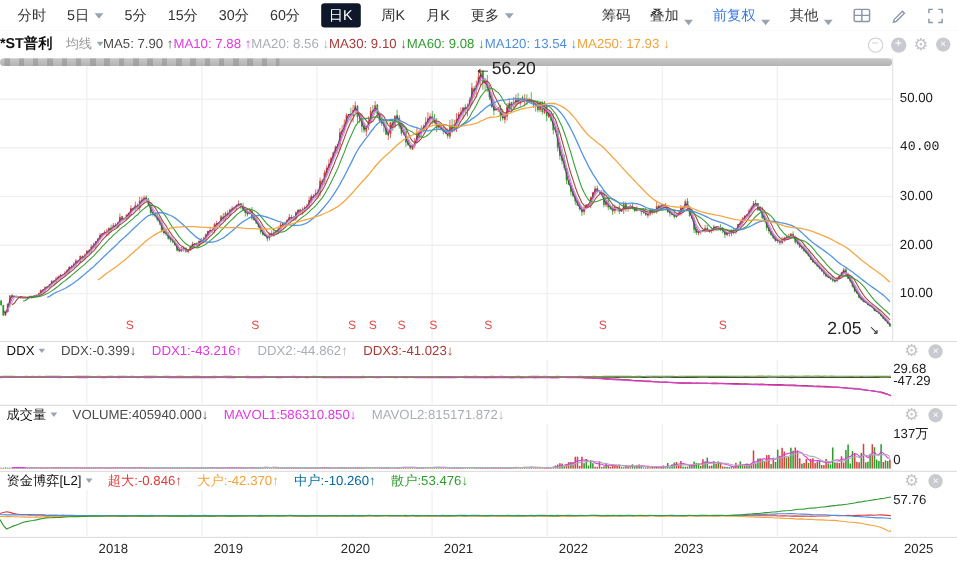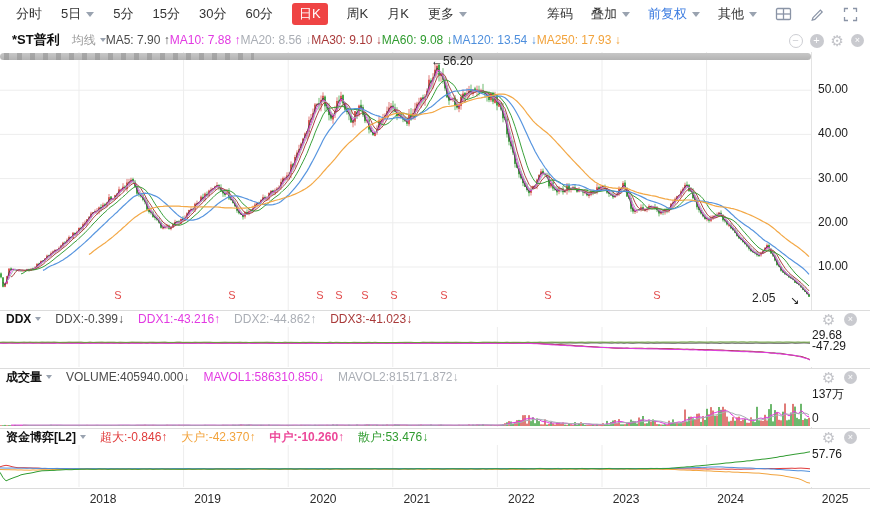--- a/index.html
+++ b/index.html
@@ -4,54 +4,54 @@
 <style>
   html,body{margin:0;padding:0;background:#fff}
   .app{position:relative;width:870px;height:514px;background:#fff;overflow:hidden;
        font-family:"Liberation Sans","DejaVu Sans",sans-serif;-webkit-font-smoothing:antialiased}
   
   .toolbar{position:absolute;left:0;top:0;width:870px;height:28px;background:#fff;
            border-bottom:1px solid #ebebeb;display:flex;align-items:center}
   .tabs{display:flex;align-items:center;gap:19px;padding-left:16px;font-size:13px;color:#333}
   .tab{display:flex;align-items:center;cursor:pointer;white-space:nowrap}
   .tab .tab-label{display:inline-block}
-  .tab.active .tab-label{background:#ef4444;color:#fff;border-radius:3px;padding:2px 7px}
+  .tab.active .tab-label{background:#0f172a;color:#fff;border-radius:3px;padding:2px 7px}
   .chev{width:0;height:0;border-left:4px solid transparent;border-right:4px solid transparent;
         border-top:5px solid #9aa3b0;margin-left:5px;display:inline-block}
   .chev.sm{border-left-width:3.5px;border-right-width:3.5px;border-top-width:4.5px;margin-left:4px}
   .tb-right{margin-left:auto;display:flex;align-items:center;gap:18px;padding-right:12px;font-size:13px;color:#333}
-  .tb-item{display:flex;align-items:center;cursor:pointer;white-space:nowrap}
+  .tb-item{display:flex;align-items:flex-end;cursor:pointer;white-space:nowrap}
   .accent{color:#3b7be0}
   .tb-icon{display:flex;align-items:center;cursor:pointer}
   
   .ma-bar{position:absolute;top:28px;left:0;width:870px;height:24px;display:flex;align-items:center;
-          font-size:12px;padding-left:12px;box-sizing:border-box;color:#666;background:#fff}
+          font-size:12px;padding-left:0;box-sizing:border-box;color:#666;background:#fff}
   .symbol{font-weight:bold;color:#111;font-size:13px}
   .selector{display:flex;align-items:center;color:#999;margin-left:12px;cursor:pointer}
   .ma-item{white-space:nowrap}
   .ma-icons{position:absolute;right:6px;top:5px;display:flex;gap:7px;align-items:center}
   .ic-circle{width:14px;height:14px;border-radius:7px;display:flex;align-items:center;justify-content:center;
              font-size:11px;line-height:1;cursor:pointer}
   .ic-outline{border:1.2px solid #cdced3;color:#cdced3;box-sizing:border-box}
   .ic-fill{background:#c9cacf;color:#fff}
   .ic-gear{color:#c2c3c8;font-size:15px;cursor:pointer;line-height:1}
   
   svg.chart{position:absolute;left:0;background:#fff;display:block}
   .scrollbar{position:absolute;left:0;top:53px;width:811px;height:7px;border-radius:3.5px;
              background:linear-gradient(#c7c7c7,#b3b3b3);cursor:pointer;overflow:hidden}
   .sb-marks{position:absolute;left:4px;top:0;width:250px;height:7px;opacity:.55;
             background:repeating-linear-gradient(90deg,#8f8f8f 0 5px,transparent 5px 13px)}
   .vline-right{position:absolute;left:811px;top:52px;width:1px;height:436px;background:#e3e3e3}
   .price-label{position:absolute;left:818px;font-size:12px;color:#1c1c1c}
   .scale-label{position:absolute;left:812px;font-size:12px;color:#1c1c1c;white-space:nowrap}
-  .anno{position:absolute;font-size:12px;color:#222;white-space:nowrap}
+  .anno{position:absolute;font-size:16px;color:#222;white-space:nowrap}
   
   .panel-header{position:absolute;left:0;width:870px;height:17px;border-top:1px solid #dcdcdc;background:#fff;
                 display:flex;align-items:center;font-size:12px;padding-left:6px;box-sizing:border-box;color:#555}
-  .p-name{font-weight:bold;color:#111;display:flex;align-items:center;cursor:pointer}
+  .p-name{font-weight:normal;color:#111;display:flex;align-items:center;cursor:pointer}
   .p-item{margin-left:14px;white-space:nowrap}
   .p-gear{position:absolute;left:822px;top:1px}
   .p-close{position:absolute;left:844px;top:2px}
   .ic-close{width:13px;height:13px;border-radius:7px;background:#c9cacf;color:#fff;font-size:9px;
             display:flex;align-items:center;justify-content:center;cursor:pointer;line-height:1}
   
   .xaxis{position:absolute;top:488px;left:0;width:870px;height:26px;border-top:1px solid #dcdcdc;
          font-size:12px;color:#2a2a2a;background:#fff}
   .xaxis span{position:absolute;top:3px;transform:translateX(-50%)}
 </style>
@@ -990,21 +990,21 @@
       <text x="444" y="247" fill="#e24c4c" font-size="11" text-anchor="middle" font-family="Liberation Sans, sans-serif">S</text>
       <text x="548" y="247" fill="#e24c4c" font-size="11" text-anchor="middle" font-family="Liberation Sans, sans-serif">S</text>
       <text x="657" y="247" fill="#e24c4c" font-size="11" text-anchor="middle" font-family="Liberation Sans, sans-serif">S</text>
     </svg>
   <div class="scrollbar">
     <div class="sb-marks"></div>
   </div>
   <div class="vline-right"></div>
   <div id="main-ylabels">
       <span class="price-label" style="top: 82.2px;">50.00</span>
-      <span class="price-label" style="top: 126.4px;">40.00</span>
+      <span class="price-label" style="top: 126.4px; font-family: Liberation Mono, monospace;">40.00</span>
       <span class="price-label" style="top: 170.6px;">30.00</span>
       <span class="price-label" style="top: 214.8px;">20.00</span>
       <span class="price-label" style="top: 259px;">10.00</span>
     </div>
 
   <div class="anno" style="left:431px;top:54px">
     <span>←</span><span>56.20</span>
   </div>
   <div class="anno" style="left:752px;top:291px">
     <span>2.05</span>
@@ -1465,21 +1465,21 @@
       <polyline points="23,40.1 25,40.1 27,40.1 29,40.2 31,40.2 33,40.2 35,40.2 37,40.2 39,40.2 41,40.2 43,40.2 45,40.2 47,40.2 49,40.2 51,40.2 53,40.2 55,40.2 57,40.2 59,40.2 61,40.2 63,40.2 65,40.2 67,40.2 69,40.2 71,40.2 73,40.2 75,40.2 77,40.2 79,40.2 81,40.2 83,40.2 85,40.2 87,40.2 89,40.2 91,40.2 93,40.2 95,40.2 97,40.2 99,40.2 101,40.2 103,40.2 105,40.2 107,40.2 109,40.2 111,40.2 113,40.2 115,40.2 117,40.2 119,40.2 121,40.2 123,40.2 125,40.2 127,40.2 129,40.2 131,40.2 133,40.2 135,40.2 137,40.1 139,40.1 141,40.1 143,40.1 145,40.1 147,40.1 149,40.1 151,40.1 153,40.1 155,40.1 157,40.1 159,40.1 161,40.1 163,40.1 165,40.1 167,40.1 169,40.1 171,40.1 173,40.1 175,40.1 177,40.2 179,40.1 181,40.1 183,40.1 185,40.1 187,40.1 189,40.1 191,40.2 193,40.2 195,40.2 197,40.2 199,40.2 201,40.2 203,40.2 205,40.2 207,40.2 209,40.2 211,40.2 213,40.2 215,40.2 217,40.2 219,40.2 221,40.2 223,40.1 225,40.1 227,40.1 229,40.2 231,40.2 233,40.1 235,40.1 237,40.1 239,40.1 241,40.0 243,40.0 245,40.0 247,40.0 249,40.0 251,40.0 253,40.0 255,40.0 257,40.0 259,40.0 261,40.0 263,40.0 265,40.1 267,40.1 269,40.1 271,40.1 273,40.1 275,40.1 277,40.1 279,40.1 281,40.1 283,40.1 285,40.2 287,40.1 289,40.1 291,40.1 293,40.2 295,40.2 297,40.2 299,40.2 301,40.1 303,40.1 305,40.1 307,40.1 309,40.1 311,40.2 313,40.2 315,40.1 317,40.1 319,40.1 321,40.1 323,40.1 325,40.2 327,40.1 329,40.1 331,40.1 333,40.1 335,40.1 337,40.0 339,40.1 341,40.1 343,40.1 345,40.1 347,40.1 349,40.0 351,40.1 353,40.1 355,40.1 357,40.1 359,40.1 361,40.1 363,40.1 365,40.1 367,40.0 369,40.0 371,40.0 373,40.0 375,40.0 377,40.0 379,40.0 381,40.0 383,40.0 385,40.0 387,40.0 389,40.0 391,40.0 393,40.1 395,40.0 397,40.0 399,39.9 401,40.0 403,40.0 405,40.0 407,40.0 409,40.0 411,40.0 413,40.0 415,40.0 417,40.0 419,40.1 421,40.1 423,40.1 425,40.1 427,40.1 429,40.1 431,40.1 433,40.1 435,40.1 437,40.1 439,40.0 441,40.0 443,40.0 445,40.1 447,40.1 449,40.1 451,40.1 453,40.1 455,40.1 457,40.1 459,40.1 461,40.1 463,40.1 465,40.1 467,40.1 469,40.1 471,40.1 473,40.0 475,40.0 477,40.0 479,40.0 481,40.0 483,39.9 485,39.9 487,39.9 489,39.9 491,39.9 493,40.0 495,40.0 497,40.0 499,40.0 501,40.0 503,39.9 505,39.8 507,39.6 509,39.3 511,39.0 513,38.9 515,38.6 517,38.2 519,37.8 521,37.4 523,36.6 525,35.7 527,35.7 529,35.0 531,34.9 533,34.6 535,34.7 537,34.3 539,34.2 541,34.5 543,34.9 545,34.9 547,35.6 549,36.4 551,36.2 553,36.9 555,37.2 557,37.6 559,37.6 561,38.0 563,38.1 565,38.1 567,38.2 569,38.5 571,38.5 573,38.5 575,38.5 577,38.6 579,38.5 581,38.5 583,38.6 585,38.7 587,38.9 589,38.9 591,39.0 593,39.1 595,39.1 597,39.1 599,39.3 601,39.3 603,39.3 605,39.5 607,39.2 609,39.2 611,39.0 613,38.6 615,38.2 617,38.1 619,37.6 621,37.6 623,37.6 625,37.6 627,37.6 629,37.4 631,37.3 633,37.0 635,36.9 637,37.2 639,37.0 641,36.7 643,36.4 645,36.3 647,36.2 649,35.9 651,35.7 653,35.5 655,35.6 657,35.9 659,36.1 661,36.2 663,36.8 665,37.2 667,37.9 669,37.7 671,37.7 673,37.7 675,37.8 677,38.1 679,38.2 681,38.0 683,37.7 685,36.5 687,36.3 689,35.6 691,35.0 693,34.8 695,34.4 697,34.0 699,33.2 701,33.1 703,32.6 705,32.4 707,31.4 709,31.8 711,30.6 713,30.0 715,30.0 717,29.7 719,28.7 721,28.4 723,27.8 725,26.8 727,26.8 729,26.9 731,27.9 733,28.2 735,29.3 737,29.9 739,29.9 741,30.4 743,31.4 745,32.2 747,33.5 749,34.6 751,34.7 753,34.6 755,34.8 757,33.9 759,33.9 761,34.1 763,34.5 765,34.0 767,34.0 769,33.3 771,31.7 773,31.6 775,31.0 777,30.2 779,30.0 781,31.1 783,30.4 785,29.0 787,29.0 789,29.4 791,28.7 793,28.3 795,28.5 797,28.2 799,28.9 801,28.3 803,28.3 805,28.1 807,28.7 809,29.9 " fill="none" stroke="#aaaeb5" stroke-width="1"></polyline>
     </svg>
   <span class="scale-label" style="top:386px">137万</span>
   <span class="scale-label" style="top:411px">0</span>
 
   <div class="panel-header" style="top:428px">
     <span class="p-name">
       <span>资金博弈[L2]</span>
         <i class="chev sm"></i>
     </span>
-    <span id="items-fund"><span class="p-item" style="color: rgb(224, 59, 59);">超大:-0.846↑</span><span class="p-item" style="color: rgb(242, 163, 60);">大户:-42.370↑</span><span class="p-item" style="color: #ec4899; font-weight: bold;">中户:-10.260↑</span><span class="p-item" style="color: rgb(47, 155, 47);">散户:53.476↓</span></span>
+    <span id="items-fund"><span class="p-item" style="color: rgb(224, 59, 59);">超大:-0.846↑</span><span class="p-item" style="color: rgb(242, 163, 60);">大户:-42.370↑</span><span class="p-item" style="color: #0369a1;">中户:-10.260↑</span><span class="p-item" style="color: rgb(47, 155, 47);">散户:53.476↓</span></span>
     <span class="p-gear ic-gear">⚙</span>
     <span class="p-close ic-close">×</span>
   </div>
   <svg class="chart" id="svg-fund" style="top:445px;width:812px;height:42px">
       <line x1="79.0" y1="0" x2="79.0" y2="43" stroke="#ededed"></line>
       <line x1="183.6" y1="0" x2="183.6" y2="43" stroke="#ededed"></line>
       <line x1="288.2" y1="0" x2="288.2" y2="43" stroke="#ededed"></line>
       <line x1="392.8" y1="0" x2="392.8" y2="43" stroke="#ededed"></line>
       <line x1="497.4" y1="0" x2="497.4" y2="43" stroke="#ededed"></line>
       <line x1="602.0" y1="0" x2="602.0" y2="43" stroke="#ededed"></line>

